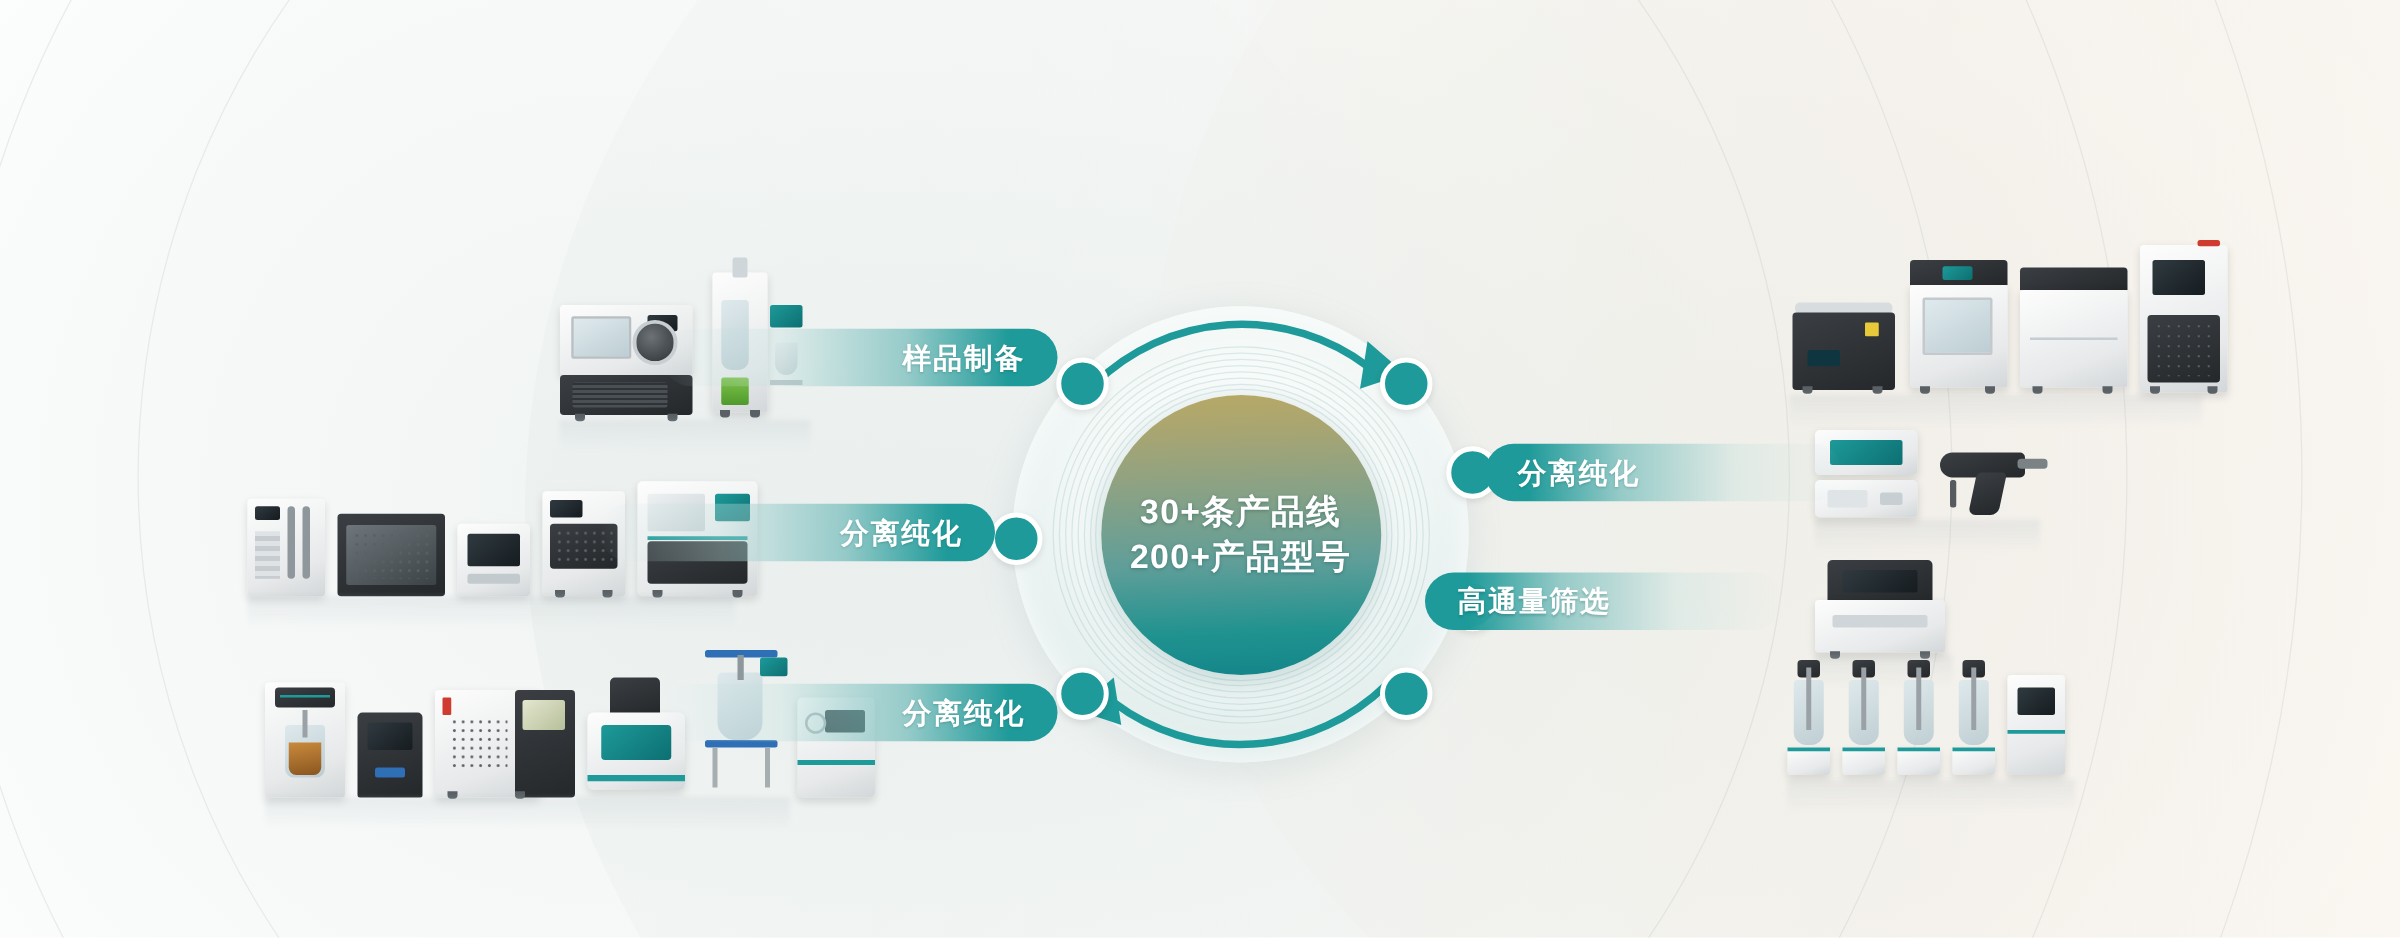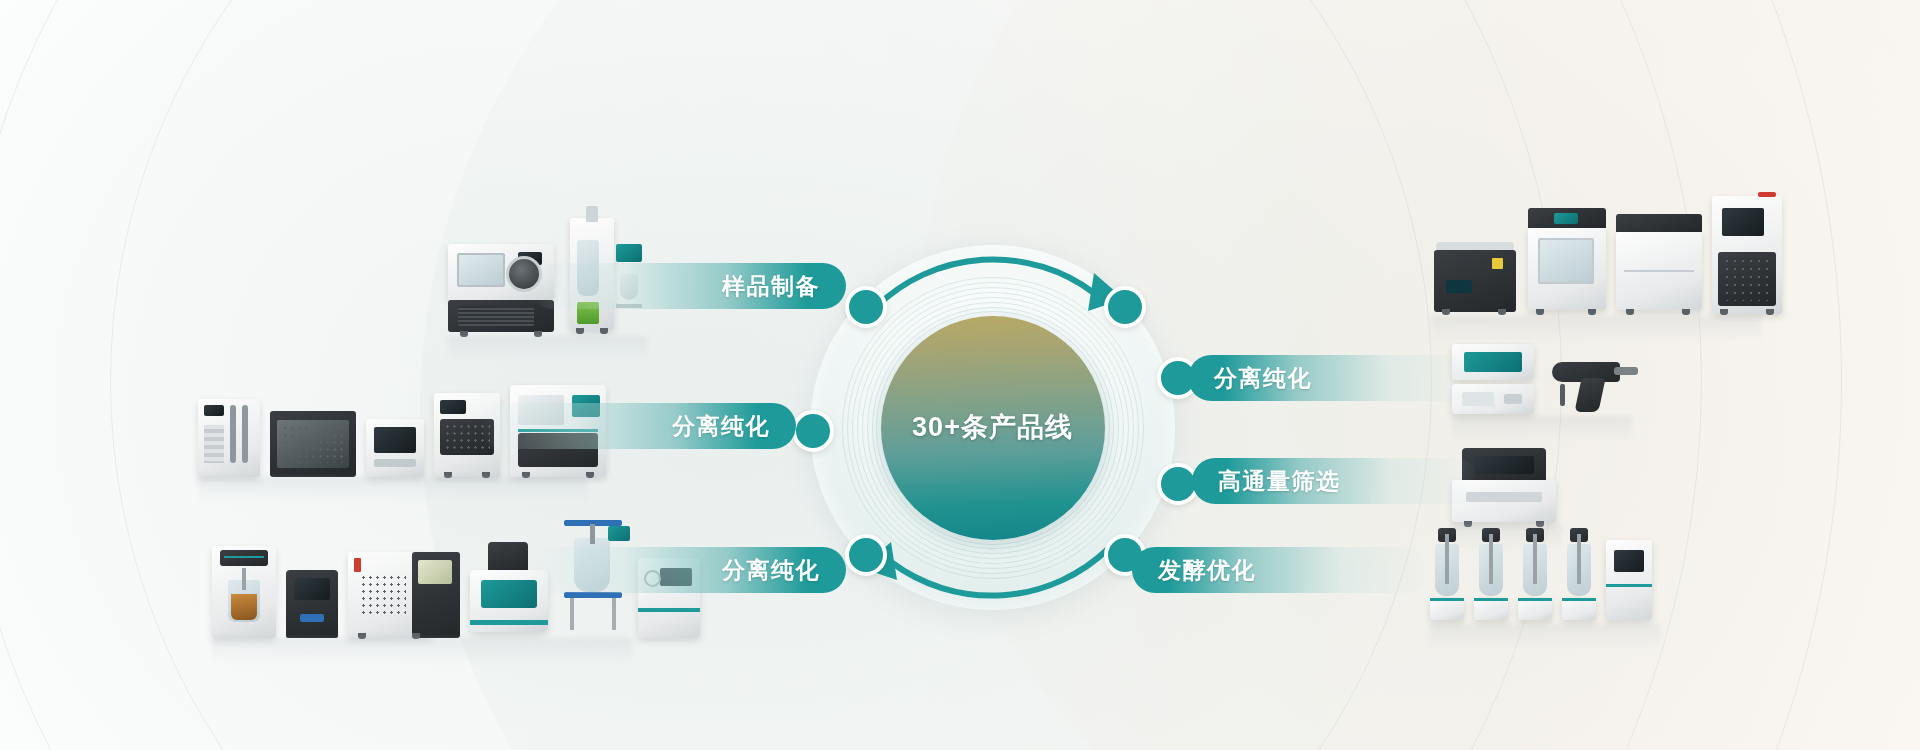--- a/index.html
+++ b/index.html
@@ -364,20 +364,21 @@
     <div class="ring" style="width:290px;height:290px;"></div>
     <div class="ring" style="width:280px;height:280px;"></div>
     <div class="ring" style="width:270px;height:270px;"></div>
     <div class="ring" style="width:260px;height:260px;"></div>
     <div class="ring" style="width:250px;height:250px;"></div>
     <div class="ring" style="width:240px;height:240px;"></div>
     <div class="ring" style="width:232px;height:232px;"></div>
 
     <div class="hub-inner">
       <div class="hub-line">30+条产品线</div>
+      <div class="hub-line">200+产品型号</div>
     </div>
 
     <svg class="arrow-svg" viewBox="0 0 433 433">
       <path d="M 100 96 A 168 168 0 0 1 318 82" fill="none" stroke="#1d9a99" stroke-width="6" stroke-linecap="round"></path>
       <polygon points="318,62 348,88 312,100" fill="#1d9a99"></polygon>
       <path d="M 333 337 A 168 168 0 0 1 115 351" fill="none" stroke="#1d9a99" stroke-width="6" stroke-linecap="round"></path>
       <polygon points="115,331 85,357 121,369" fill="#1d9a99"></polygon>
     </svg>
 
     <div class="node" style="left:35px;top:41px;"></div>
@@ -399,21 +400,18 @@
 
   <div class="pill left" style="left:530px;top:547px;width:290px;">
     <span>分离纯化</span>
   </div>
 
 
   <div class="pill right" style="left:1188px;top:355px;width:260px;">
     <span>分离纯化</span>
   </div>
 
-  <div class="pill right" style="left:1192px;top:458px;width:260px;">
+  <div class="pill right" style="left:1140px;top:458px;width:260px;">
     <span>高通量筛选</span>
   </div>
 
-  <div class="pill right" style="left:1132px;top:547px;width:270px;">
-    <span>发酵优化</span>
-  </div>
 
 </div>
 
 </body></html>

